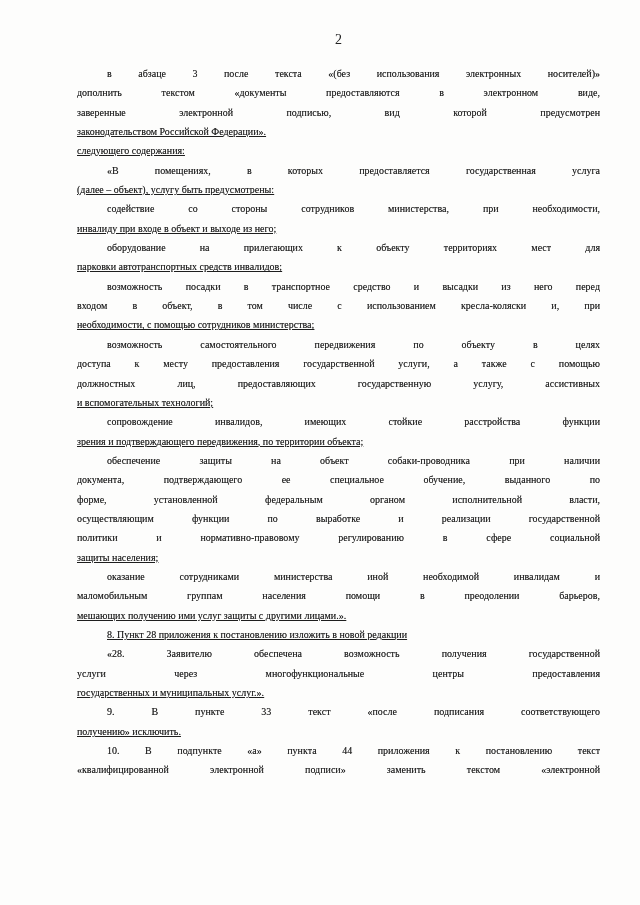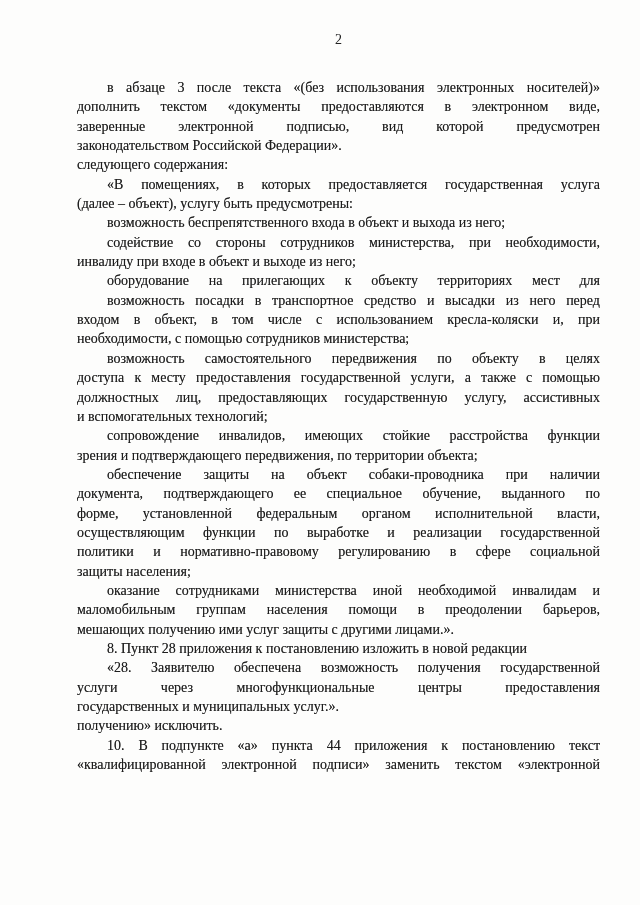--- a/index.html
+++ b/index.html
@@ -21,41 +21,42 @@
     top: 32px;
     left: 77px;
     width: 523px;
     text-align: center;
     font-size: 14px;
     line-height: 16px;
     color: #222;
   }
   .doc-body {
     position: absolute;
-    top: 78px;
+    top: 64px;
     left: 77px;
     width: 523px;
-    font-size: 14px;
+    font-size: 10px;
     line-height: 19.34px;
     text-shadow: 0 0 0.4px rgba(20,20,20,0.55);
   }
   .para {
     margin: 0;
     padding: 0;
   }
   .line {
     text-align: justify;
     text-align-last: justify;
   }
   .line.first {
     text-indent: 30px;
   }
   .line.last {
     text-align: left;
     text-align-last: left;
+    text-decoration: underline;
   }
 </style>
 </head>
 <body>
 
 <div class="page">
   <div class="page-number">2</div>
   <div class="doc-body">
       <div class="para">
         <div class="line first">в абзаце 3 после текста «(без использования электронных носителей)»</div>
@@ -64,28 +65,26 @@
         <div class="line last">законодательством Российской Федерации».</div>
       </div>
       <div class="para">
         <div class="line last">следующего содержания:</div>
       </div>
       <div class="para">
         <div class="line first">«В помещениях, в которых предоставляется государственная услуга</div>
         <div class="line last">(далее – объект), услугу быть предусмотрены:</div>
       </div>
       <div class="para">
-        <div class="line first last">возможность беспрепятственного входа в объект и выхода из него;</div>
-      </div>
-      <div class="para">
         <div class="line first">содействие со стороны сотрудников министерства, при необходимости,</div>
         <div class="line last">инвалиду при входе в объект и выходе из него;</div>
       </div>
       <div class="para">
         <div class="line first">оборудование на прилегающих к объекту территориях мест для</div>
+        <div class="line last">парковки автотранспортных средств инвалидов;</div>
       </div>
       <div class="para">
         <div class="line first">возможность посадки в транспортное средство и высадки из него перед</div>
         <div class="line">входом в объект, в том числе с использованием кресла-коляски и, при</div>
         <div class="line last">необходимости, с помощью сотрудников министерства;</div>
       </div>
       <div class="para">
         <div class="line first">возможность самостоятельного передвижения по объекту в целях</div>
         <div class="line">доступа к месту предоставления государственной услуги, а также с помощью</div>
         <div class="line">должностных лиц, предоставляющих государственную услугу, ассистивных</div>
@@ -110,20 +109,21 @@
       </div>
       <div class="para">
         <div class="line first last">8. Пункт 28 приложения к постановлению изложить в новой редакции</div>
       </div>
       <div class="para">
         <div class="line first">«28. Заявителю обеспечена возможность получения государственной</div>
         <div class="line">услуги через многофункциональные центры предоставления</div>
         <div class="line last">государственных и муниципальных услуг.».</div>
       </div>
       <div class="para">
+        <div class="line first">9. В пункте 33 текст «после подписания соответствующего</div>
         <div class="line last">получению» исключить.</div>
       </div>
       <div class="para">
         <div class="line first">10. В подпункте «а» пункта 44 приложения к постановлению текст</div>
         <div class="line">«квалифицированной электронной подписи» заменить текстом «электронной</div>
       </div>
     </div>
 </div>
 
 </body></html>

